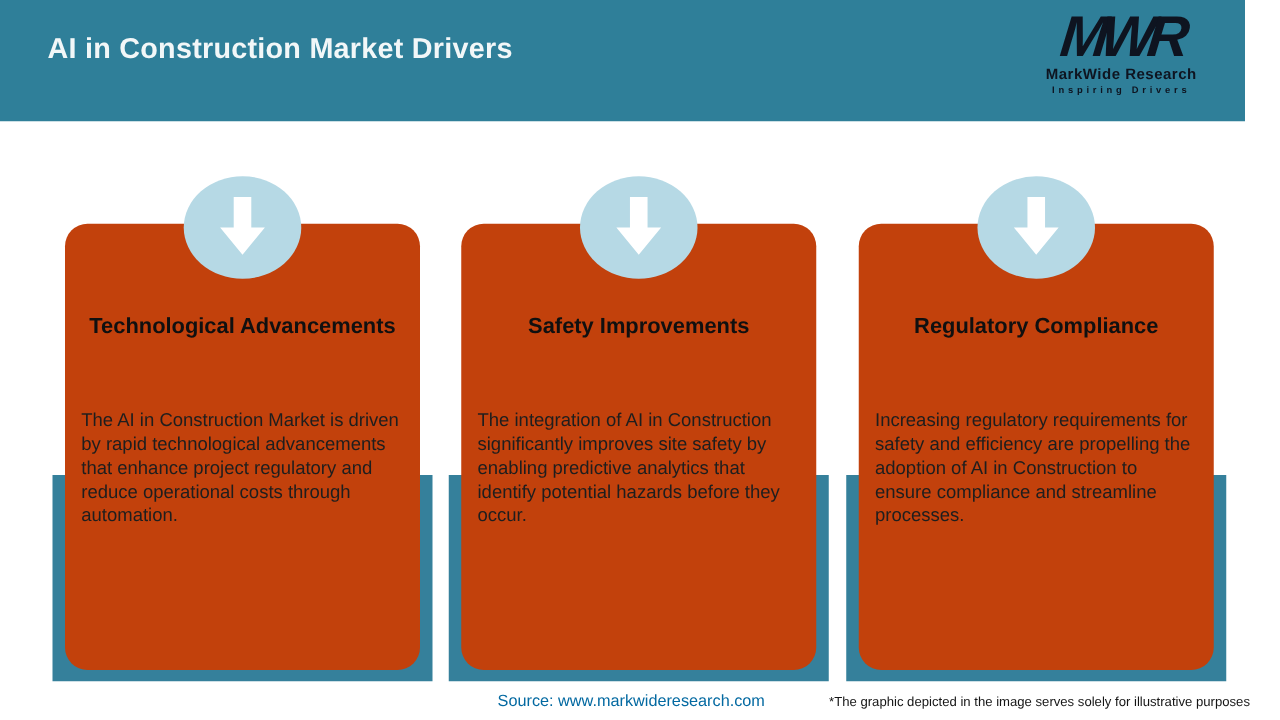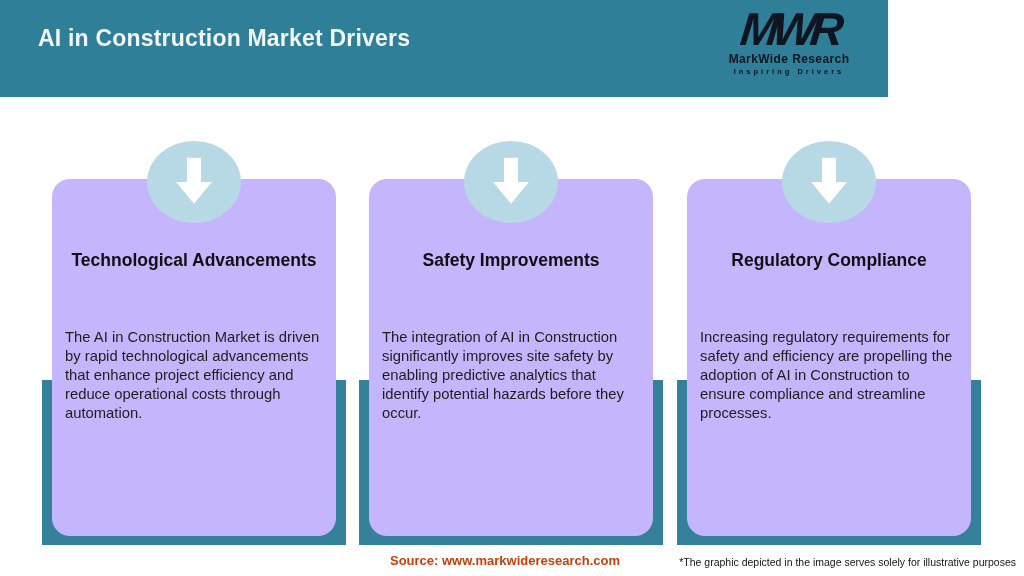--- a/index.html
+++ b/index.html
@@ -7,21 +7,21 @@
   body {
     font-family:"Liberation Sans", sans-serif;
     background:#ffffff;
     position:relative;
     overflow:hidden;
   }
   .canvas { position:absolute; inset:0; width:1024px; height:576px; }
 
   
   .header {
-    position:absolute; left:0; top:0; width:888px; height:97px;
+    position:absolute; left:0; top:0; width:996px; height:97px;
     background:#2F7F99;
   }
   .page-title {
     position:absolute; left:38px; top:25px;
     font-size:23px; font-weight:bold; color:#F2F7F8; letter-spacing:0.2px;
   }
   .logo {
     position:absolute; top:8px; right:14px; width:170px;
     text-align:center; color:#0E1420;
   }
@@ -37,21 +37,21 @@
     position:absolute; top:380px; height:165px; width:304px;
     background:#35809B;
   }
   .band-1 { left:42px; }
   .band-2 { left:359px; }
   .band-3 { left:677px; }
 
   
   .card {
     position:absolute; top:179px; width:284px; height:357px;
-    background:#c4b5fd; border-radius:18px;
+    background:#c2410c; border-radius:18px;
   }
   .card-1 { left:52px; }
   .card-2 { left:369px; }
   .card-3 { left:687px; }
 
   .circle {
     position:absolute; top:-38px; left:50%; transform:translateX(-50%);
     width:94px; height:82px; border-radius:50%;
     background:#B6D9E5;
     display:flex; align-items:center; justify-content:center;
@@ -63,24 +63,24 @@
     font-size:17.5px; font-weight:bold; color:#101010; line-height:22px;
   }
   .card-body {
     margin:57px 13px 0; font-size:14.8px; line-height:19px;
     color:#1E1E1E; text-align:left;
   }
 
   
   .source {
     position:absolute; left:505px; top:553px; transform:translateX(-50%);
-    font-size:13px; font-weight:bold; color:#c2410c; white-space:nowrap;
+    font-size:13px; font-weight:normal; color:#0369a1; white-space:nowrap;
   }
   .disclaimer {
-    position:absolute; right:8px; top:556px;
+    position:absolute; right:24px; top:556px;
     font-size:10.5px; color:#151515; white-space:nowrap;
   }
 </style>
 </head>
 <body>
 
 <div class="canvas">
 
   <div class="header">
     <div class="page-title">AI in Construction Market Drivers</div>
@@ -95,21 +95,21 @@
   <div class="band band-2"></div>
   <div class="band band-3"></div>
 
   <div class="card card-1">
     <div class="circle">
       <svg viewBox="0 0 100 100" aria-hidden="true">
         <path d="M39 12 H61 V50 H78 L50 84 L22 50 H39 Z" fill="#FFFFFF"></path>
       </svg>
     </div>
     <h2 class="card-title">Technological Advancements</h2>
-    <p class="card-body">The AI in Construction Market is driven by rapid technological advancements that enhance project efficiency and reduce operational costs through automation.</p>
+    <p class="card-body">The AI in Construction Market is driven by rapid technological advancements that enhance project regulatory and reduce operational costs through automation.</p>
   </div>
 
   <div class="card card-2">
     <div class="circle">
       <svg viewBox="0 0 100 100" aria-hidden="true">
         <path d="M39 12 H61 V50 H78 L50 84 L22 50 H39 Z" fill="#FFFFFF"></path>
       </svg>
     </div>
     <h2 class="card-title">Safety Improvements</h2>
     <p class="card-body">The integration of AI in Construction significantly improves site safety by enabling predictive analytics that identify potential hazards before they occur.</p>

